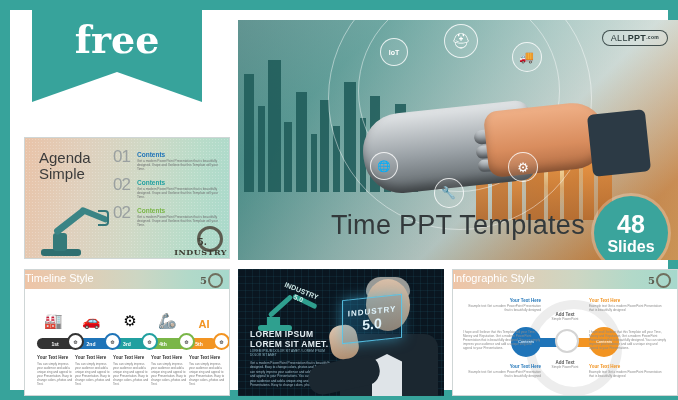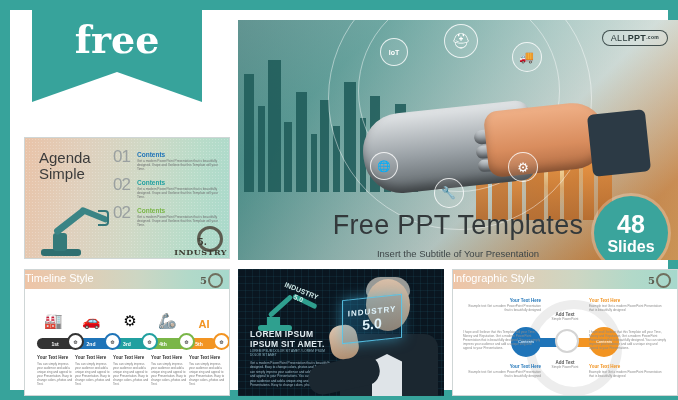--- a/index.html
+++ b/index.html
@@ -245,22 +245,21 @@
     <div class="sleeve"></div>
 
     <div class="icon-c" style="left:132px;top:132px;width:26px;height:26px;font-size:11px;">🌐</div>
     <div class="icon-c" style="left:196px;top:158px;width:28px;height:28px;font-size:12px;">🔧</div>
     <div class="icon-c" style="left:270px;top:132px;width:28px;height:28px;font-size:13px;">⚙</div>
 
     <div class="allppt">
       <span class="thin">ALL</span><span>PPT</span><span class="tiny">.com</span>
     </div>
 
-    <div class="hero-title">Free PPT Templates</div>
-    <div class="hero-sub">Insert the Subtitle of Your Presentation</div>
+    <div class="hero-title">Time PPT Templates</div>
 
     <div class="badge48">
       <span class="n">48</span>
       <span class="s">Slides</span>
     </div>
   </div>
 
   <div class="slide bordered" id="timeline">
     <div class="hdr"></div>
     <div class="hdr-title">Timeline Style</div>
@@ -318,21 +317,21 @@
           <div class="ma-col"></div>
           <div class="ma-a1"></div>
           <div class="ma-a2"></div>
     </div>
     <div class="mid-i5">
       <div>INDUSTRY</div>
       <div>5.0</div>
     </div>
     <div class="mid-h1">
       <div>LOREM IPSUM</div>
-      <div>IPSUM SIT AMET.</div>
+      <div>LOREM SIT AMET.</div>
     </div>
     <div class="mid-h2">LOREM IPSUM DOLOR SIT AMET / LOREM IPSUM DOLOR SIT AMET</div>
     <div class="mid-p">Get a modern PowerPoint  Presentation that is beautifully  designed. Easy to change colors, photos and Text. You can simply impress your audience and add a unique zing and appeal to your Presentations. You can simply impress your audience and add a unique zing and appeal to your Presentations. Easy to change colors, photos and Text.</div>
 
     <div class="man-hair"></div>
     <div class="man-head"></div>
     <div class="man-body"></div>
     <div class="man-shirt"></div>
     <div class="man-arm"></div>
     <div class="man-hand"></div>

